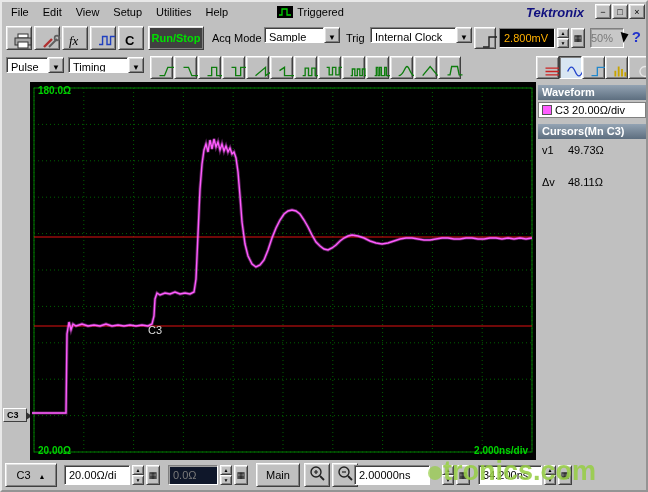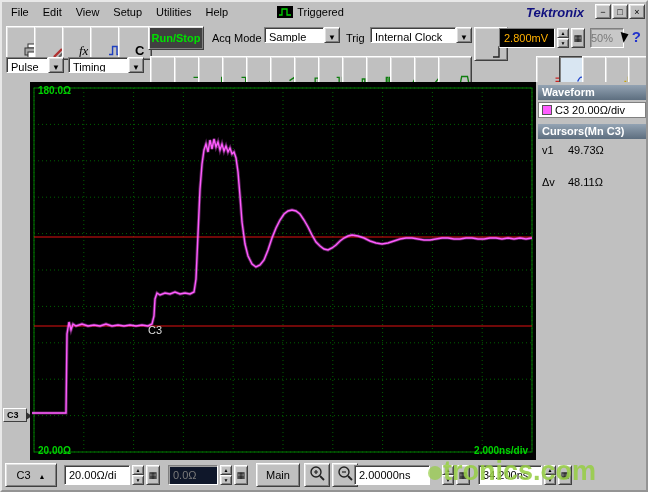--- a/index.html
+++ b/index.html
@@ -15,21 +15,21 @@
   .menu-item{padding:2px 7px;color:#000;}
   .trig-wrap{display:flex;align-items:center;margin-left:6px;gap:4px;padding-left:36px;}
   .trig-icon{width:16px;height:12px;background:#000;display:inline-block;position:relative;}
   .trig-icon svg{position:absolute;left:0;top:0;}
   .brand{position:absolute;left:524px;top:3px;font-weight:bold;font-style:italic;font-size:13px;color:#10107e;}
   .winbtns{position:absolute;right:3px;top:2px;display:flex;gap:1px;}
   .winbtn{width:16px;height:15px;font-size:9px;line-height:12px;text-align:center;padding:0;}
   
   .toolbar1{position:absolute;left:0;top:22px;width:100%;height:28px;}
   .toolbar2{position:absolute;left:0;top:52px;width:100%;height:28px;}
-  .tb-btn{position:absolute;width:26px;height:24px;padding:16px;text-align:left;}
+  .tb-btn{position:absolute;width:26px;height:24px;padding:6px;text-align:left;}
   .tb-btn svg{vertical-align:middle;}
   .tb-btn.small{width:23px;height:23px;}
   .tb-btn.active{border-color:#404040 #ffffff #ffffff #404040;box-shadow:inset 1px 1px 0 #808080;background:#d9e6f2;}
   .runstop{position:absolute;left:146px;top:2px;width:56px;height:24px;background:#404040;
            color:#00e000;font-weight:bold;font-size:11px;padding:0;}
   .tb-label{position:absolute;top:8px;color:#000;}
   .combo{position:absolute;top:3px;height:16px;display:flex;align-items:stretch;box-sizing:border-box;}
   .combo .ctext{flex:1;background:#fff;border:1px solid;border-color:#808080 #fff #fff #808080;
                 box-shadow:inset 1px 1px 0 #404040;padding:3px 4px 0 4px;white-space:nowrap;overflow:hidden;}
   .combo .carrow{width:16px;font-size:8px;line-height:20px;text-align:center;padding:0;}

